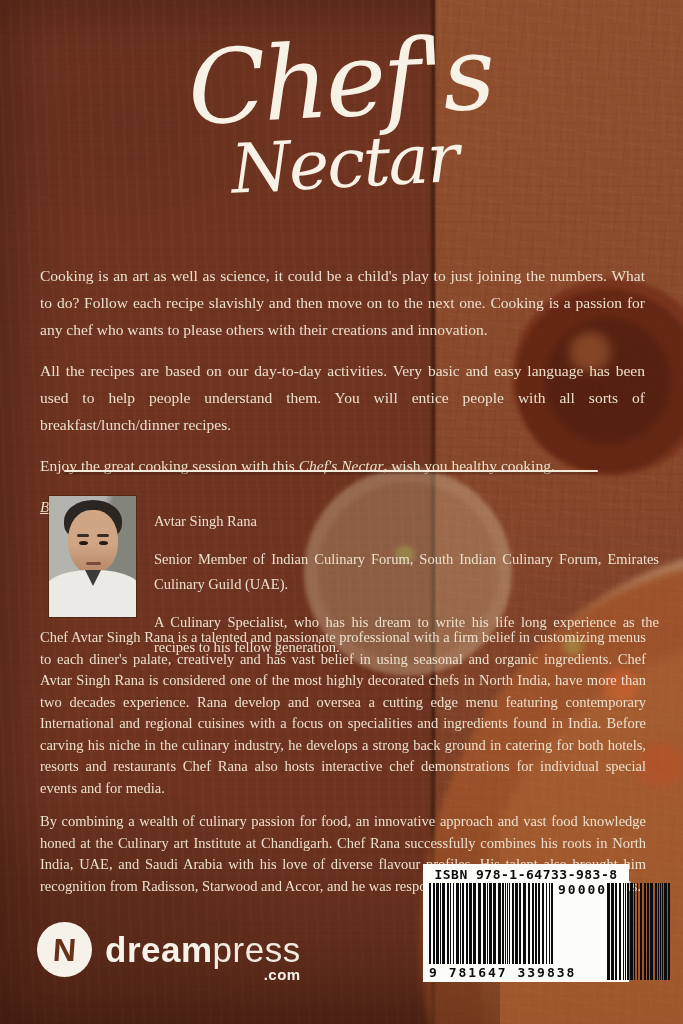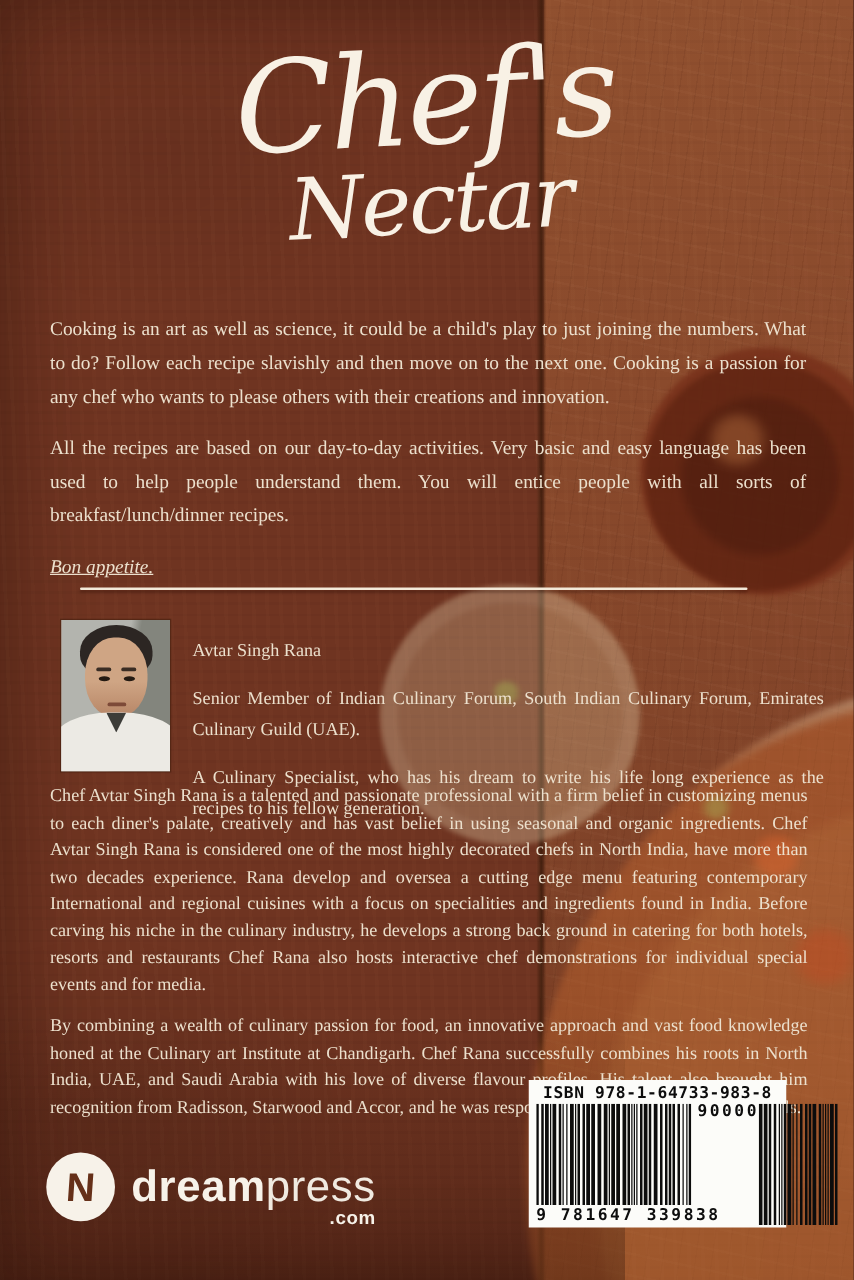--- a/index.html
+++ b/index.html
@@ -66,21 +66,21 @@
   .title-block{
     position:absolute;top:24px;left:0;width:100%;text-align:center;
     color:#f8f1e5;font-family:"DejaVu Serif", serif;font-style:italic;
     transform:rotate(-3deg);
   }
   .title-line1{font-size:102px;line-height:1.12;letter-spacing:-3px;font-weight:400;}
   .title-line2{font-size:68px;line-height:.95;letter-spacing:-2px;margin-top:-6px;}
   
   .body-text{color:#ece0cd;text-align:justify;}
   .intro-block{position:absolute;left:40px;top:250px;width:605px;font-size:15.5px;line-height:27px;}
-  .intro-block p{margin:0 0 14px 0;}
+  .intro-block p{margin:12px 0 14px 0;}
   .bon{font-style:italic;margin-top:2px;text-decoration:underline;}
   .enjoy em{font-style:italic;}
   .divider{
     position:absolute;left:64px;top:470px;width:534px;height:2px;border-radius:1px;
     background:#f2e9d9;box-shadow:0 2px 2px rgba(40,10,0,.35);
   }
   
   .author-row{position:absolute;left:37px;top:496px;width:610px;display:flex;gap:18px;margin-left:12px;}
   .author-text{flex:1;font-size:14.5px;line-height:25px;}
   .author-name{margin:2px 0 0 0;text-align:left;}
@@ -152,20 +152,21 @@
   <div class="bg-layer vignette-bottom"></div>
 
   <div class="title-block">
     <div class="title-line1">Chef's</div>
     <div class="title-line2">Nectar</div>
   </div>
 
   <div class="intro-block body-text">
     <p>Cooking is an art as well as science, it could be a child's play to just joining the numbers. What to do? Follow each recipe slavishly and then move on to the next one. Cooking is a passion for any chef who wants to please others with their creations and innovation.</p>
     <p>All the recipes are based on our day-to-day activities. Very basic and easy language has been used to help people understand them. You will entice people with all sorts of breakfast/lunch/dinner recipes.</p>
+    <p class="enjoy"><span>Enjoy the great cooking session with this </span><em>Chef's Nectar</em><span>, wish you healthy cooking.</span></p>
     <p class="bon">Bon appetite.</p>
   </div>
 
   <div class="divider"></div>
 
   <div class="author-row">
     <div class="photo">
       <div class="ph-hair"></div>
       <div class="ph-face"></div>
       <div class="ph-brow-l"></div>

